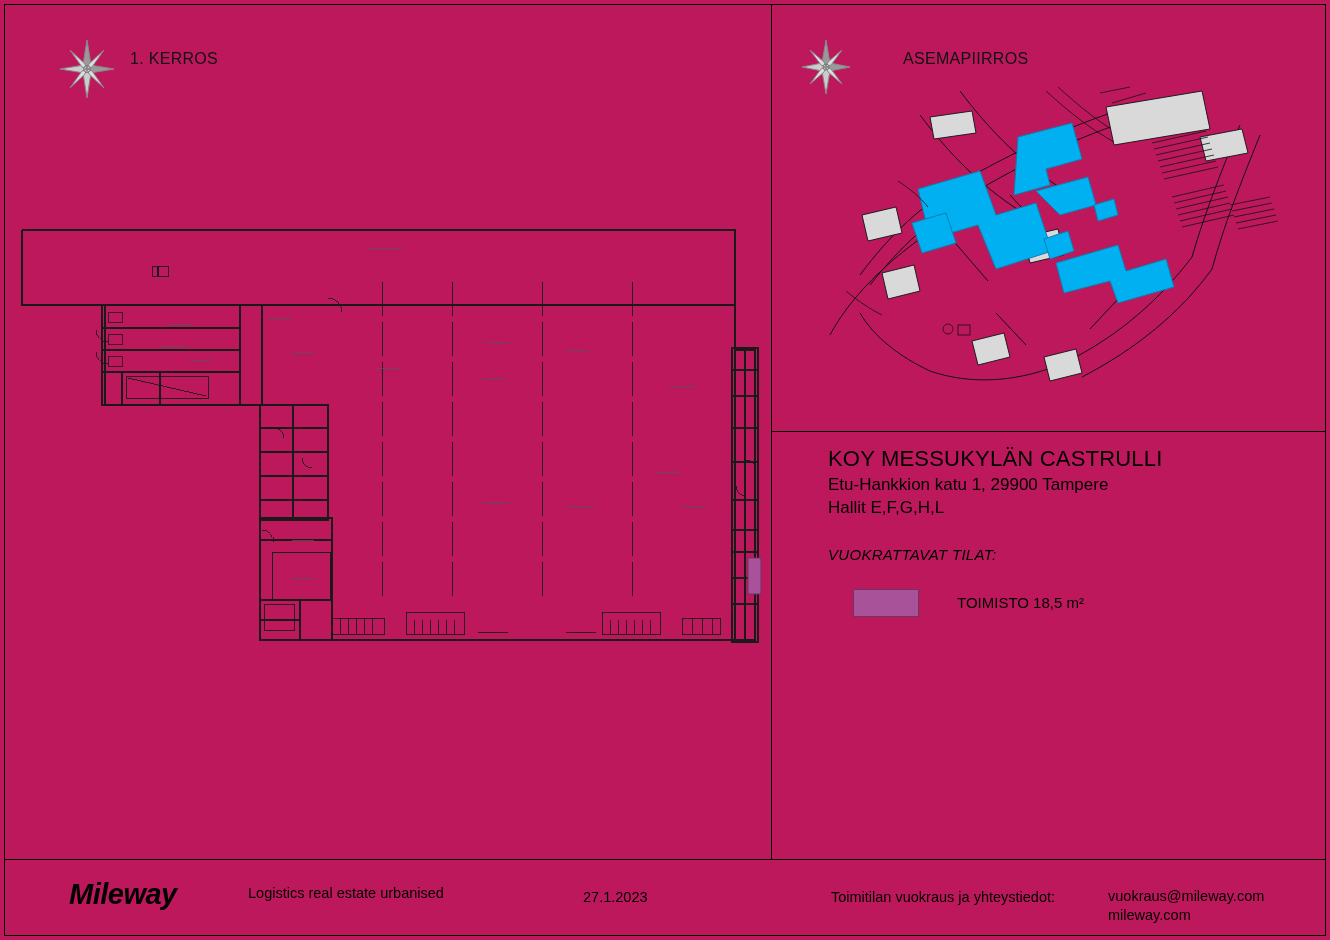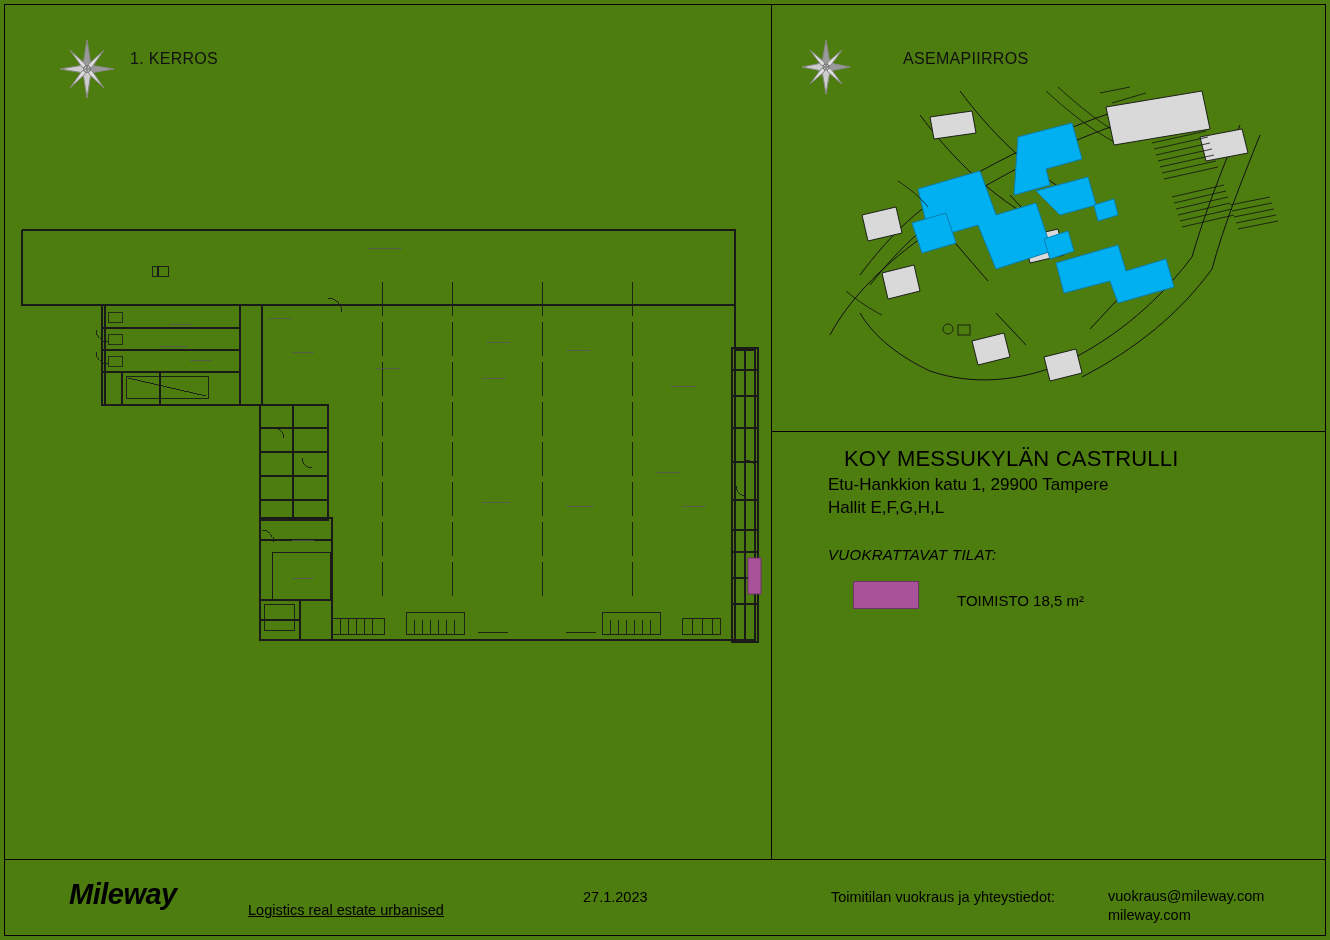--- a/index.html
+++ b/index.html
@@ -8,21 +8,21 @@
     background: #ffffff;
   }
   body {
     font-family: "Liberation Sans", sans-serif;
     color: #000000;
   }
   #sheet {
     position: relative;
     width: 1330px;
     height: 940px;
-    background: #4d7c0f;
+    background: #be185d;
     overflow: hidden;
   }
   .frame-outer {
     position: absolute;
     left: 4px;
     top: 4px;
     width: 1322px;
     height: 932px;
     border: 1px solid #000;
     box-sizing: border-box;
@@ -90,38 +90,38 @@
   #infoblock {
     position: absolute;
     left: 828px;
     top: 446px;
     width: 480px;
   }
   .info-title {
     font-size: 22px;
     font-weight: normal;
     letter-spacing: 0.2px;
-    margin: 0 0 2px 16px;
+    margin: 0 0 2px 0;
     white-space: nowrap;
   }
   .info-line {
     font-size: 17px;
     line-height: 1.35;
     white-space: nowrap;
   }
   .legend-heading {
     margin-top: 26px;
     font-size: 15px;
     letter-spacing: 0.3px;
     font-style: italic;
   }
   .legend-row {
     display: flex;
-    align-items: flex-end;
-    margin-top: 18px;
+    align-items: center;
+    margin-top: 26px;
     padding-left: 25px;
   }
   .legend-swatch {
     width: 66px;
     height: 28px;
     background: #a8529a;
     border: 1px solid #6d3464;
     box-sizing: border-box;
   }
   .legend-label {
@@ -145,23 +145,22 @@
     font-size: 29px;
     font-weight: bold;
     font-style: italic;
     letter-spacing: -0.5px;
     font-family: "Liberation Sans", sans-serif;
     text-align: center;
   }
   .tagline {
     position: absolute;
     left: 243px;
-    top: 42px;
+    top: 25px;
     font-size: 14.5px;
-    text-decoration: underline;
   }
   .plan-date {
     position: absolute;
     left: 578px;
     top: 29px;
     font-size: 14.5px;
   }
   .contact-label {
     position: absolute;
     left: 826px;

